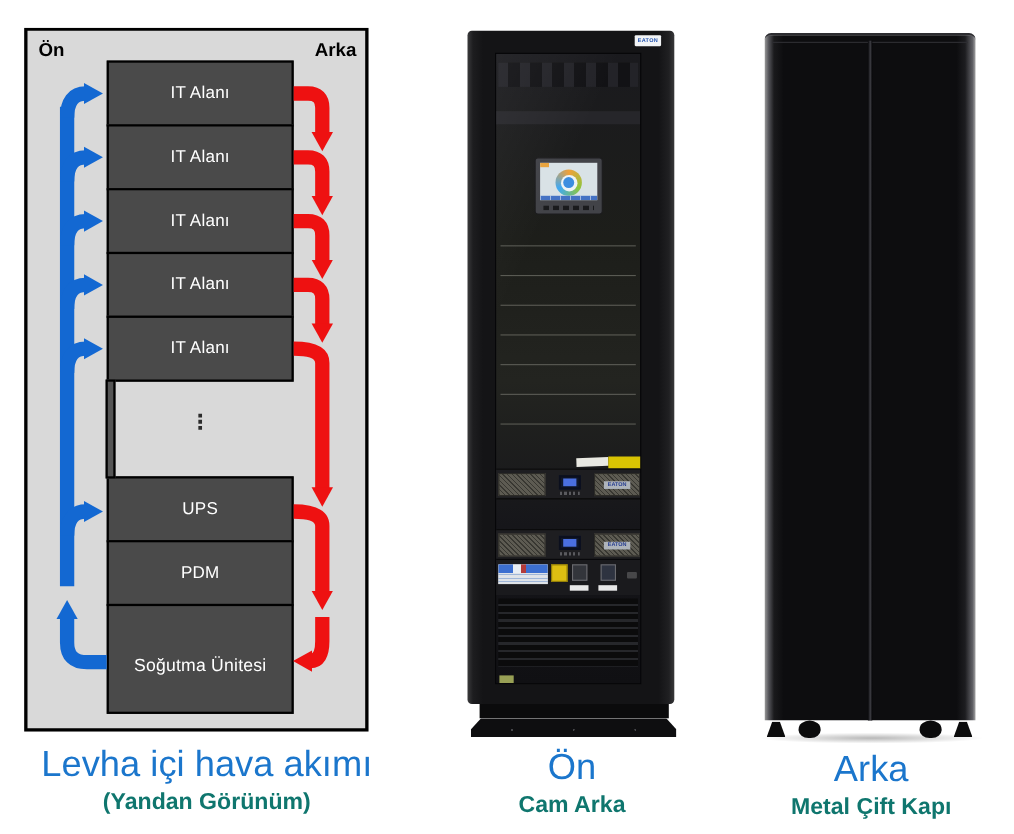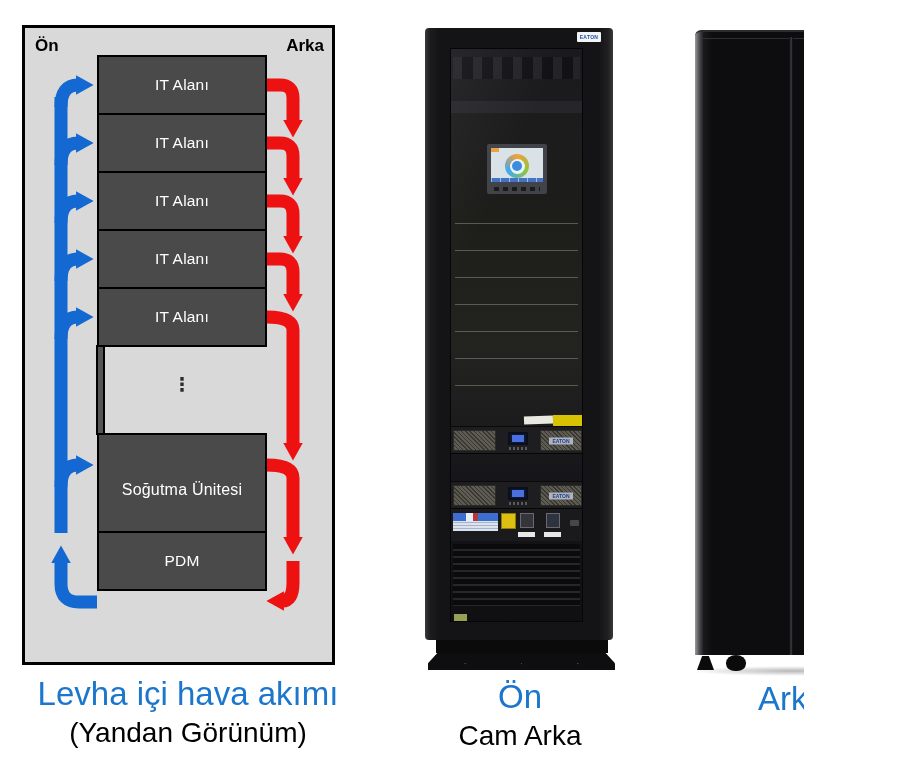--- a/index.html
+++ b/index.html
@@ -1,16 +1,16 @@
 <!DOCTYPE html>
 <html style="--cold_air_blue: #1368d2; --hot_air_red: #ee1111; --caption_blue: #1b76cc; --panel_gray: #d9d9d9; --box_gray: #4a4a4a;"><head>
 <meta charset="utf-8">
 <style>
   html,body{margin:0;padding:0;background:#fff;}
-  .stage{position:relative;width:804px;height:758px;background:#fff;overflow:hidden;
+  .stage{position:relative;width:922px;height:758px;background:#fff;overflow:hidden;
          font-family:"Liberation Sans",sans-serif;}
   .abs{position:absolute;}
 
   
   .panel{left:22px;top:25px;width:313px;height:640px;
          background:var(--panel_gray,#d9d9d9);
          box-shadow:inset 0 0 0 3px #000;}
   .corner{position:absolute;top:11px;font-size:17px;font-weight:700;color:#000;}
   .corner.front{left:13px;}
   .corner.back{right:11px;}
@@ -29,21 +29,21 @@
   .gapbox{position:relative;width:170px;height:90px;margin-top:-2px;}
   .rail{position:absolute;left:-1px;top:0;bottom:0;width:9px;box-sizing:border-box;
         background:#555;border:2px solid #000;}
   .dots{position:absolute;left:0;right:0;top:28px;text-align:center;
         font-family:"DejaVu Sans",sans-serif;font-size:19px;font-weight:700;color:#2b2b2b;}
   .dbox.tall{height:100px;padding-top:14px;font-size:16px;}
 
   
   .caption{text-align:center;}
   .cap-title{color:var(--caption_blue,#1b76cc);font-size:33px;line-height:1.1;}
-  .cap-sub{color:#000000;font-size:28px;font-weight:400;margin-top:5px;}
+  .cap-sub{color:#0f766e;font-size:21px;font-weight:700;margin-top:5px;}
   .cap-left{left:12px;top:676px;width:352px;}
   .cap-mid{left:425px;top:679px;width:190px;}
   .cap-right{left:695px;top:681px;width:194px;}
 
   
   .rack-front{left:425px;top:28px;width:188px;height:612px;background:#1b1b1d;
               border-radius:4px;
               background:linear-gradient(90deg,#3a3a3c 0,#1d1d1f 5px,#141416 14px,#141416 174px,#202022 183px,#38383a 100%);}
   .eaton-label{position:absolute;top:4px;right:12px;width:24px;height:10px;background:#f2f4f6;
                border-radius:1px;color:#1d4fae;font-size:5px;font-weight:700;line-height:10px;
@@ -140,22 +140,23 @@
     <div class="stack">
       <div class="dbox">IT Alanı</div>
       <div class="dbox">IT Alanı</div>
       <div class="dbox">IT Alanı</div>
       <div class="dbox">IT Alanı</div>
       <div class="dbox">IT Alanı</div>
       <div class="gapbox">
         <div class="rail"></div>
         <div class="dots">⋮</div>
       </div>
+      <div class="dbox">UPS</div>
+      <div class="dbox">PDM</div>
       <div class="dbox tall">Soğutma Ünitesi</div>
-      <div class="dbox">PDM</div>
     </div>
 
     <svg class="arrows" width="313" height="640" viewBox="0 0 313 640" aria-hidden="true">
       <defs>
         <marker id="ah-cold" viewBox="0 0 10 10" refX="1" refY="5" markerWidth="1.5" markerHeight="2.1" orient="auto">
           <path d="M0 0 L9 5 L0 10 Z" class="mh-cold"></path>
         </marker>
         <marker id="ah-hot" viewBox="0 0 10 10" refX="1" refY="5" markerWidth="1.5" markerHeight="2.1" orient="auto">
           <path d="M0 0 L9 5 L0 10 Z" class="mh-hot"></path>
         </marker>
@@ -269,15 +270,16 @@
     <div class="seam"></div>
   </section>
   <div class="abs floor-shadow"></div>
   <div class="abs foot f1"></div>
   <div class="abs wheel w1"></div>
   <div class="abs wheel w2"></div>
   <div class="abs foot f2"></div>
 
   <div class="abs caption cap-right">
     <div class="cap-title">Arka</div>
+    <div class="cap-sub">Metal Çift Kapı</div>
   </div>
 
 </div>
 
 </body></html>

